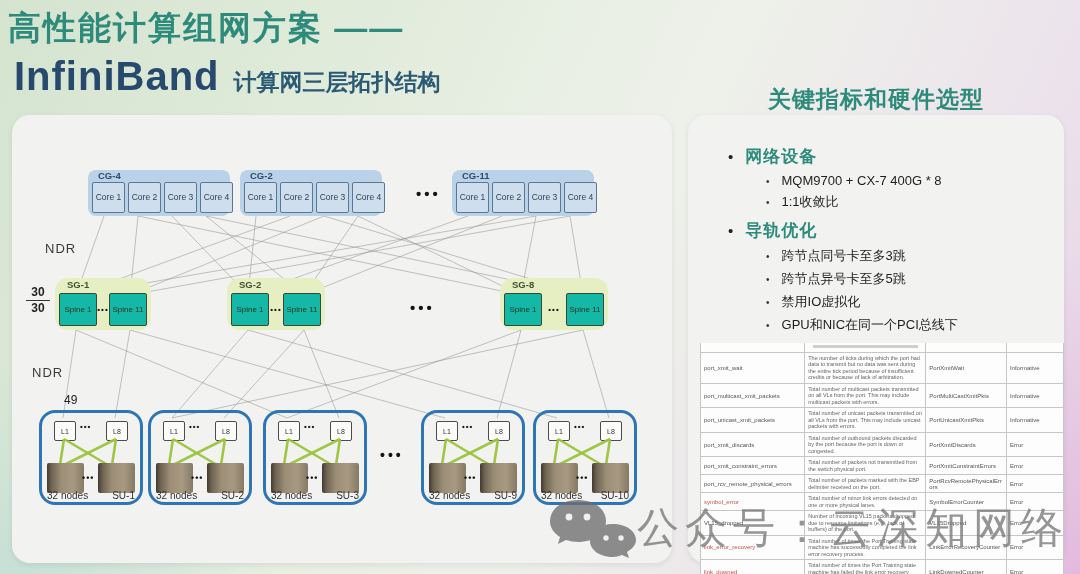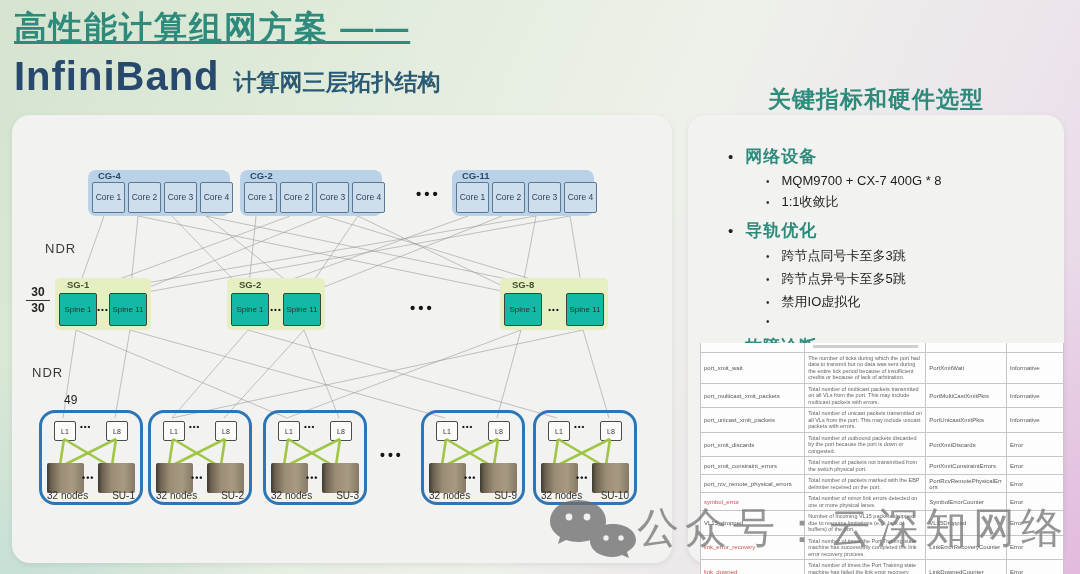--- a/index.html
+++ b/index.html
@@ -6,21 +6,21 @@
   body{
     width:1080px;height:574px;overflow:hidden;position:relative;
     font-family:"Liberation Sans",sans-serif;
     background:
       radial-gradient(circle at 100% 105%, rgba(224,166,214,.55) 0%, rgba(224,166,214,0) 28%),
       radial-gradient(circle at 0% 110%, rgba(140,200,210,.35) 0%, rgba(140,200,210,0) 22%),
       linear-gradient(115deg,#d4e4cf 0%,#e2ecdc 30%,#eef1ea 55%,#ece4ec 80%,#e6cfe5 100%);
   }
   .abs{position:absolute;}
   
-  #title-line1{left:14px;top:6px;font-size:33px;font-weight:bold;color:#2e8b7c;letter-spacing:2px;text-decoration:underline;}
+  #title-line1{left:8px;top:6px;font-size:33px;font-weight:bold;color:#2e8b7c;letter-spacing:2px;}
   #title-line2{left:14px;top:54px;white-space:nowrap;}
   #title-en{font-size:40px;font-weight:bold;color:#27496d;letter-spacing:1px;}
   #title-zh{font-size:23px;font-weight:bold;color:#2a5a74;margin-left:14px;}
   #right-title{left:688px;top:84px;width:376px;text-align:center;font-size:23px;font-weight:bold;color:#2e8b7c;letter-spacing:1px;}
   
   .panel{background:#f2f3f0;border-radius:18px;box-shadow:0 2px 6px rgba(0,0,0,.08);}
   #left-panel{left:12px;top:115px;width:660px;height:448px;}
   #right-panel{left:688px;top:115px;width:376px;height:448px;}
   
   .core-group{position:absolute;top:55px;width:142px;height:46px;background:#b9d2e8;border-radius:8px;}
@@ -31,21 +31,21 @@
   .dots{color:#141414;font-weight:bold;letter-spacing:3px;}
   #core-dots{left:404px;top:70px;font-size:15px;}
   #spine-dots{left:398px;top:184px;font-size:15px;}
   #su-dots{left:368px;top:332px;font-size:14px;}
   .ndr{font-size:13px;color:#3a3a3a;letter-spacing:1px;}
   #ndr-top{left:33px;top:126px;}
   #ndr-bottom{left:20px;top:250px;}
   #uplink-32{left:52px;top:278px;font-size:12px;color:#222;}
   .ratio{left:14px;top:170px;width:24px;text-align:center;font-size:12px;font-weight:bold;color:#222;line-height:1.25;}
   .ratio .top{display:block;border-bottom:1.5px solid #333;}
-  .spine-group{position:absolute;top:163px;height:52px;background:#e5efc2;border-radius:5px;}
+  .spine-group{position:absolute;top:163px;height:52px;background:#e5efc2;border-radius:13px;}
   .spine-group .grp-label{position:absolute;left:12px;top:1px;font-size:9.5px;font-weight:bold;color:#44502e;}
   .spine-boxes{position:absolute;left:4px;right:4px;top:15px;display:flex;align-items:center;justify-content:space-between;}
   .spine-box{width:36px;height:31px;background:#14b8a6;border:1.5px solid #3c4636;border-radius:2px;
     font-size:8px;color:#2c3322;display:flex;align-items:center;justify-content:center;}
   .spine-mini-dots{font-size:8px;letter-spacing:1px;color:#141414;font-weight:bold;}
   .su{position:absolute;top:295px;width:104px;height:95px;border:3px solid #2e75b6;border-radius:16px;box-sizing:border-box;}
   .leaf-box{position:absolute;top:8px;width:20px;height:18px;background:#fbfbfa;border:1.5px solid #4c4c4c;border-radius:2px;
     font-size:7px;color:#333;display:flex;align-items:center;justify-content:center;}
   .leaf-left{left:12px;} .leaf-right{left:64px;}
   .leaf-dots{position:absolute;left:38px;top:9px;font-size:8px;letter-spacing:1px;color:#141414;font-weight:bold;}
@@ -304,20 +304,21 @@
       <div class="b2">
         <span class="dot">•</span>
         <span class="lbl">跨节点异号卡至多5跳</span>
       </div>
       <div class="b2">
         <span class="dot">•</span>
         <span class="lbl">禁用IO虚拟化</span>
       </div>
       <div class="b2">
         <span class="dot">•</span>
+        <span class="lbl">GPU和NIC在同一个PCI总线下</span>
       </div>
       <div class="b1">
         <span class="dot">•</span>
         <span class="lbl">故障诊断</span>
       </div>
     </div>
   <table id="counter-table">
     <tbody id="counter-tbody">
         <tr class="partial">
           <td class="c-name"></td>

